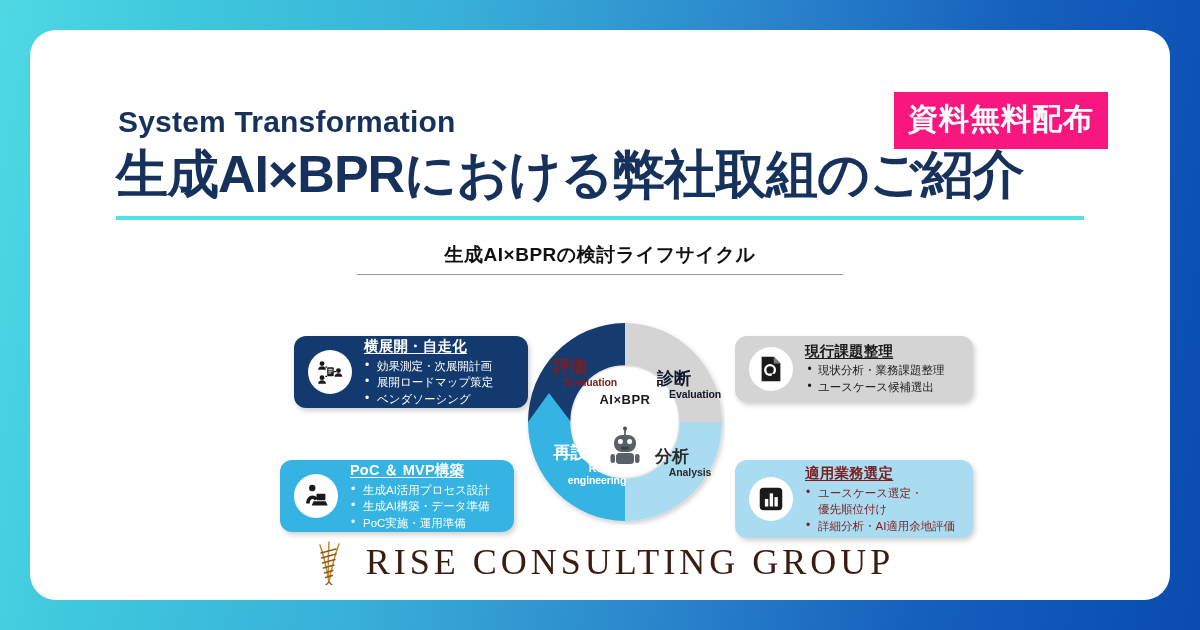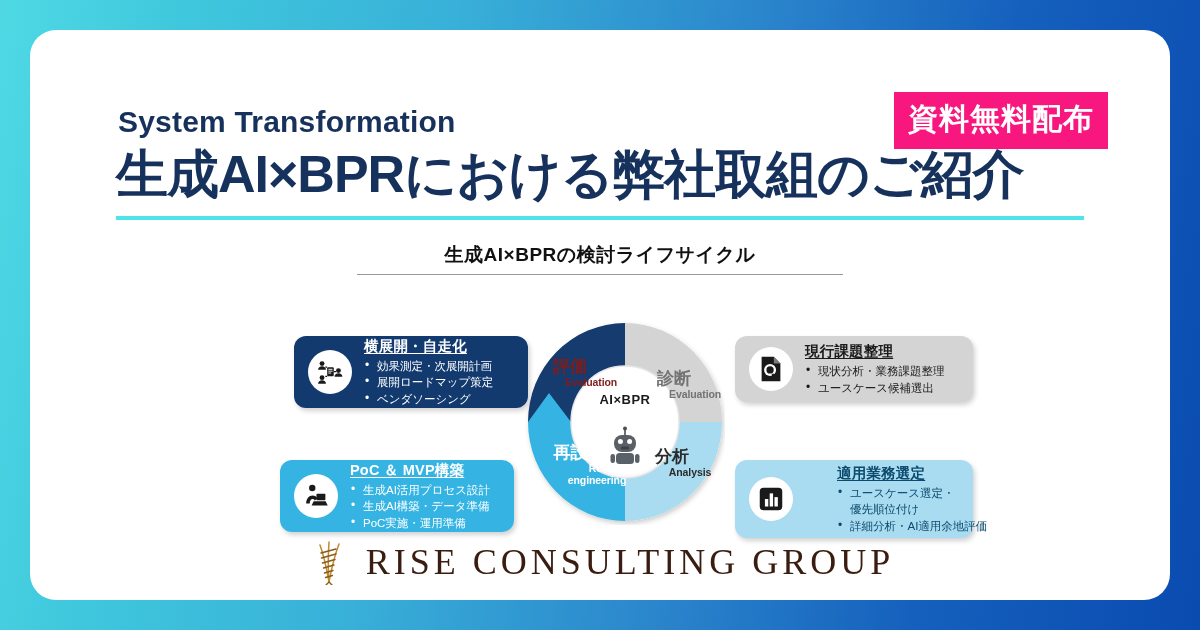--- a/index.html
+++ b/index.html
@@ -76,40 +76,40 @@
   .ibox-list li {
     font-size:11.5px; line-height:1.42; letter-spacing:0px;
     position:relative; padding-left:13px; white-space:nowrap;
   }
   .ibox-list li.cont { padding-left:13px; }
   .ibox-list li:not(.cont)::before {
     content:"•"; position:absolute; left:1px; top:-1px; font-size:12px;
   }
   .dark .ibox-title, .dark .ibox-list li { color:#ffffff; }
   .cyan .ibox-title, .cyan .ibox-list li { color:#ffffff; }
-  .grey .ibox-title, .grey .ibox-list li { color:#1a1a1a; }
-  .pale .ibox-title, .pale .ibox-list li { color:#0c4a6e;margin-left:32px; }
+  .grey .ibox-title, .grey .ibox-list li { color:#1a1a1a;font-family:Liberation Mono, monospace; }
+  .pale .ibox-title, .pale .ibox-list li { color:#7f1d1d; }
 
   #box-tl { left:264px; top:44px;  width:234px; height:72px; }
   #box-bl { left:250px; top:168px; width:234px; height:72px; }
   #box-tr { left:705px; top:44px;  width:238px; height:66px; }
   #box-br { left:705px; top:168px; width:238px; height:78px; }
 
   
   #wheel { position:absolute; left:495px; top:28px; width:200px; height:205px; }
   #hublabel {
     position:absolute; left:0; top:72px; width:200px; text-align:center;
     font-size:13px; font-weight:bold; color:#1a1a1a; letter-spacing:.5px;
     pointer-events:none;
   }
   .qlabel { position:absolute; text-align:center; pointer-events:none; }
   .qlabel .jp { font-size:17px; font-weight:bold; line-height:1.05; }
   .qlabel .en { font-size:10.5px; font-weight:bold; letter-spacing:-.1px;margin-left:36px; }
   #q-eval { left:4px;  top:38px;  width:82px; color:#7f1d1d; }
-  #q-diag { left:108px; top:50px;  width:82px; color:#737373; }
+  #q-diag { left:108px; top:50px;  width:82px; color:#0f172a; }
   #q-anal { left:106px; top:128px; width:82px; color:#2b2b2b; }
   #q-reen { left:6px;   top:124px; width:96px; color:#ffffff; }
 
   
   #logo {
     position:absolute; left:0; top:500px; width:1140px; height:64px;
     display:flex; align-items:center; justify-content:center; gap:14px;
   }
   #logo-text {
     font-family:"Liberation Serif", "DejaVu Serif", serif;

